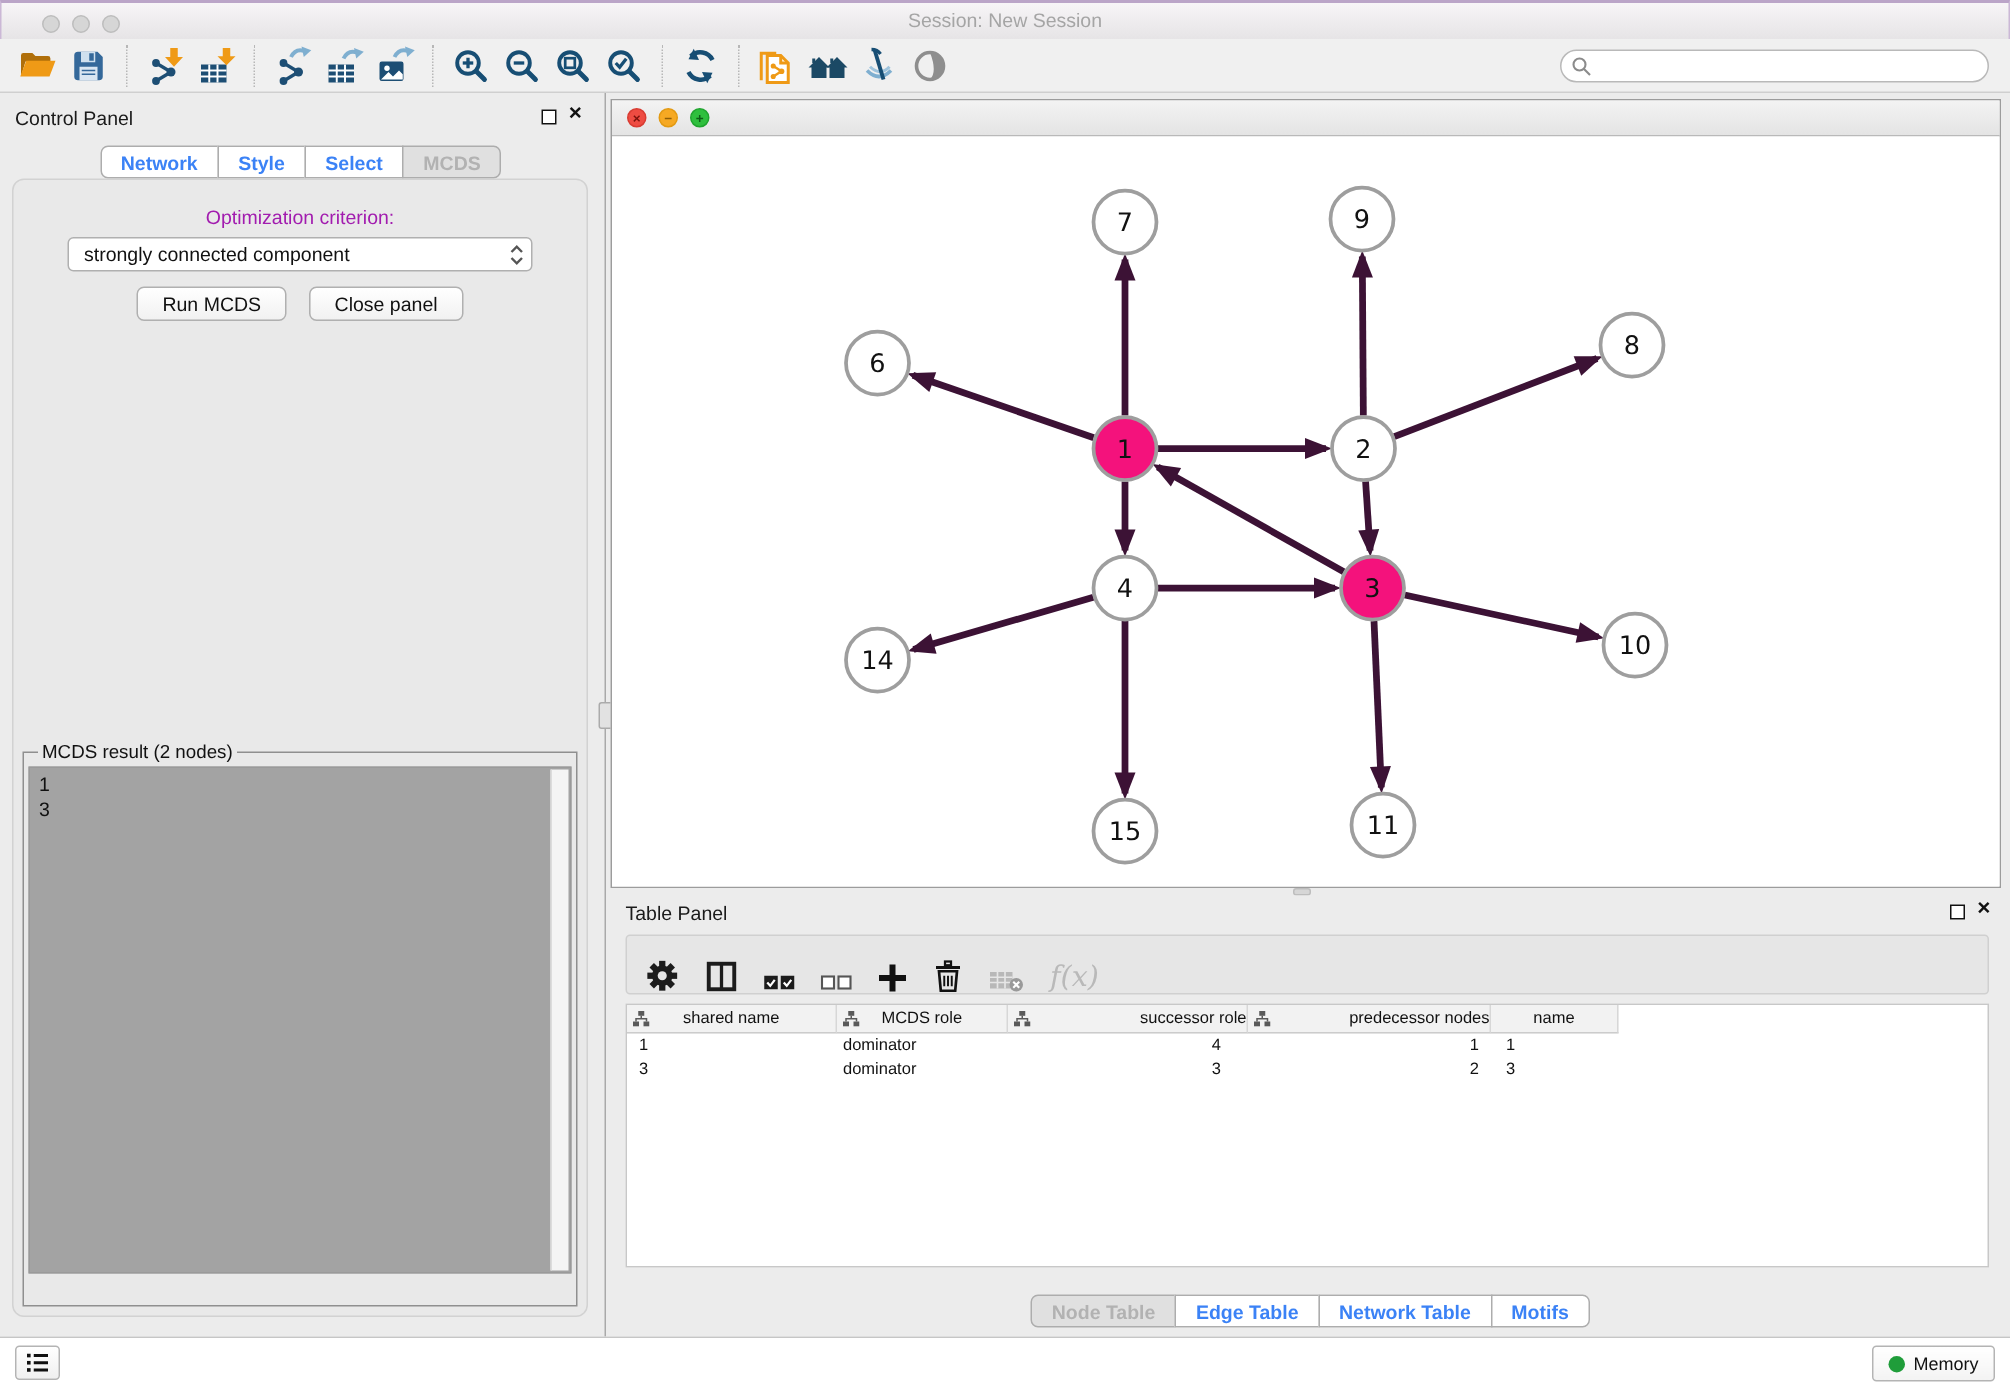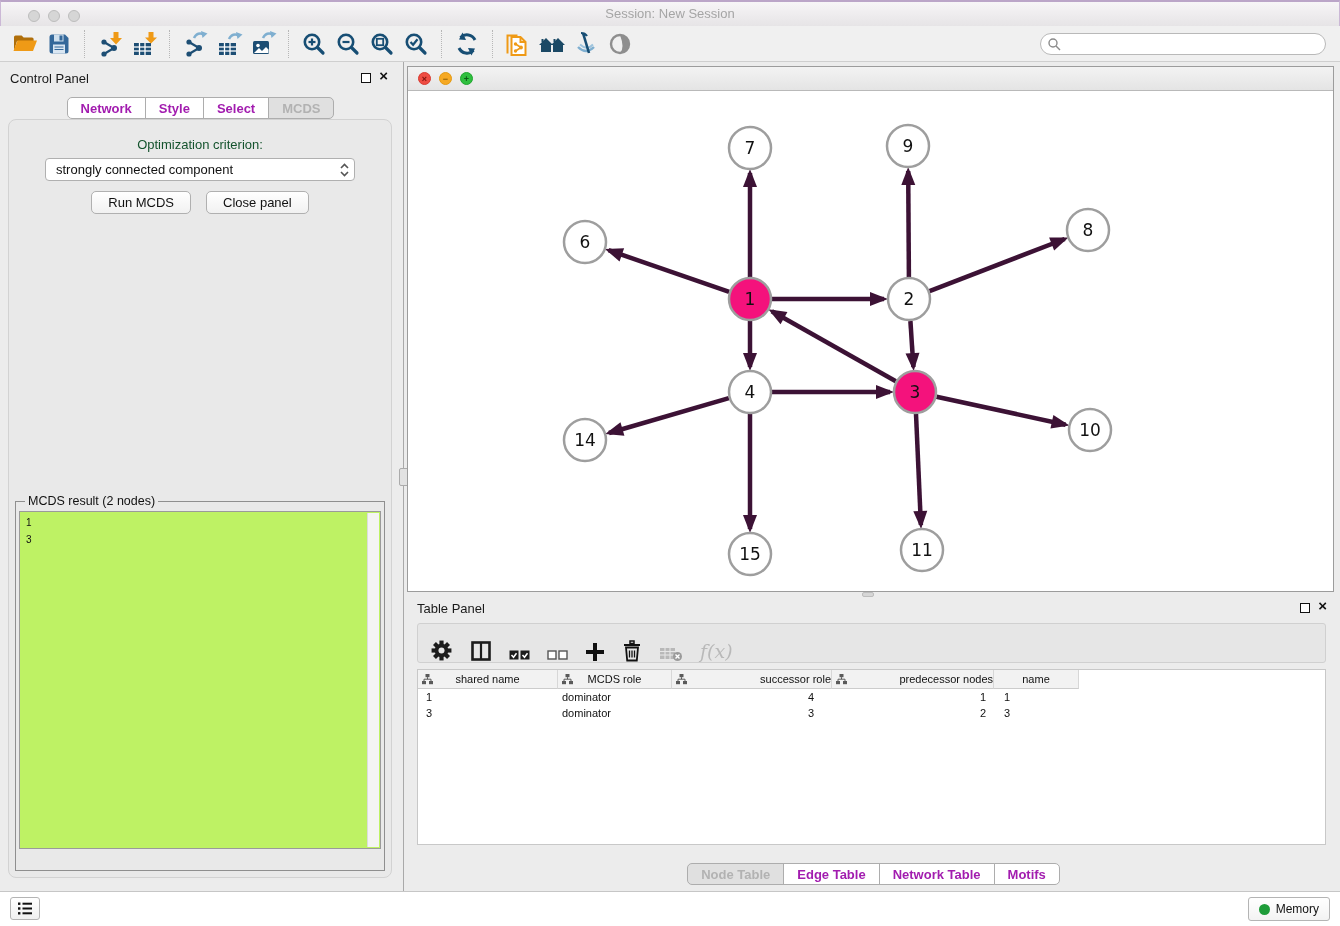--- a/index.html
+++ b/index.html
@@ -32,50 +32,50 @@
   }
   .searchbox input{border:none;outline:none;background:transparent;font-size:12px;flex:1;font-family:"Liberation Sans",sans-serif;}
   
   .control-panel{position:absolute;left:0;top:62px;width:401px;height:830px;background:#ececec;}
   .panel-title{position:absolute;left:10px;top:9px;font-size:13px;color:#1a1a1a;}
   .float-ic{position:absolute;top:11px;width:10px;height:10px;border:1.6px solid #111;box-sizing:border-box;background:#fff;}
   .close-ic{position:absolute;top:5px;font-size:15px;font-weight:bold;color:#111;line-height:18px;}
   .tabrow{position:absolute;left:0;right:0;display:flex;justify-content:center;}
   .cp-tabs{top:35px;}
   .tab{
-    height:22px;line-height:21px;padding:0 13px;font-size:13px;font-weight:bold;color:#a21caf;
+    height:22px;line-height:21px;padding:0 13px;font-size:13px;font-weight:bold;color:#3b82f6;
     background:#fff;border:1px solid #adadad;margin-left:-1px;box-sizing:border-box;cursor:default;
   }
   .tab.first{border-radius:5px 0 0 5px;margin-left:0;}
   .tab.last{border-radius:0 5px 5px 0;}
   .tab.selected{background:#e0e0e0;color:#b2b2b2;}
   .cp-box{
     position:absolute;left:8px;right:9px;top:57px;bottom:14px;
     background:#e9e9e9;border:1px solid #d2d2d2;border-radius:8px;
   }
-  .opt-label{position:absolute;left:0;right:0;top:17px;text-align:center;font-size:13px;color:#14532d;}
+  .opt-label{position:absolute;left:0;right:0;top:17px;text-align:center;font-size:13px;color:#a21caf;}
   .criterion{
     position:absolute;left:36px;right:36px;top:38px;height:23px;background:#fff;
     border:1px solid #b0b0b0;border-radius:4px;display:flex;align-items:center;box-sizing:border-box;cursor:default;
   }
   .criterion .val{flex:1;font-size:13px;color:#111;padding-left:10px;}
   .criterion .stepper{width:20px;display:flex;justify-content:center;}
   .btnrow{position:absolute;left:0;right:0;top:71px;display:flex;justify-content:center;gap:15px;}
   .pbtn{
     height:23px;line-height:21px;padding:0 16px;font-size:13px;color:#111;
     background:linear-gradient(#ffffff,#f1f1f1);border:1px solid #b0b0b0;border-radius:5px;box-sizing:border-box;cursor:default;
   }
   .result-fs{
     position:absolute;left:6px;right:6px;top:374px;bottom:6px;
     border:1px solid #8f8f8f;margin:0;padding:0;background:#e9e9e9;
   }
   .result-fs legend{font-size:12.5px;color:#111;margin-left:9px;padding:0 3px;}
   .result-area{
-    position:absolute;left:3px;right:3px;top:3px;bottom:3px;background:#bef264;
-    border:1px solid #9a9a9a;font-size:10px;line-height:17px;color:#111;
+    position:absolute;left:3px;right:3px;top:3px;bottom:3px;background:#a3a3a3;
+    border:1px solid #9a9a9a;font-size:13px;line-height:17px;color:#111;
     padding:2px 6px;box-sizing:border-box;white-space:pre;
   }
   .result-scroll{position:absolute;right:1px;top:1px;bottom:1px;width:11px;background:#f4f4f4;border-left:1px solid #dcdcdc;}
   
   .v-split{position:absolute;left:401px;top:62px;width:6px;height:830px;background:#ececec;}
   .v-split .line{position:absolute;left:2px;top:0;bottom:0;width:1px;background:#a9a9a9;}
   .v-split .grip{position:absolute;left:-2px;top:406px;width:9px;height:16px;background:#e2e2e2;border:1px solid #ababab;border-radius:2px;}
   .h-split{position:absolute;left:407px;top:592px;right:0;height:5px;background:#ececec;}
   .h-split .grip{position:absolute;left:455px;top:0;width:12px;height:5px;background:#d6d6d6;border:1px solid #bdbdbd;border-radius:2px;box-sizing:border-box;}
   

